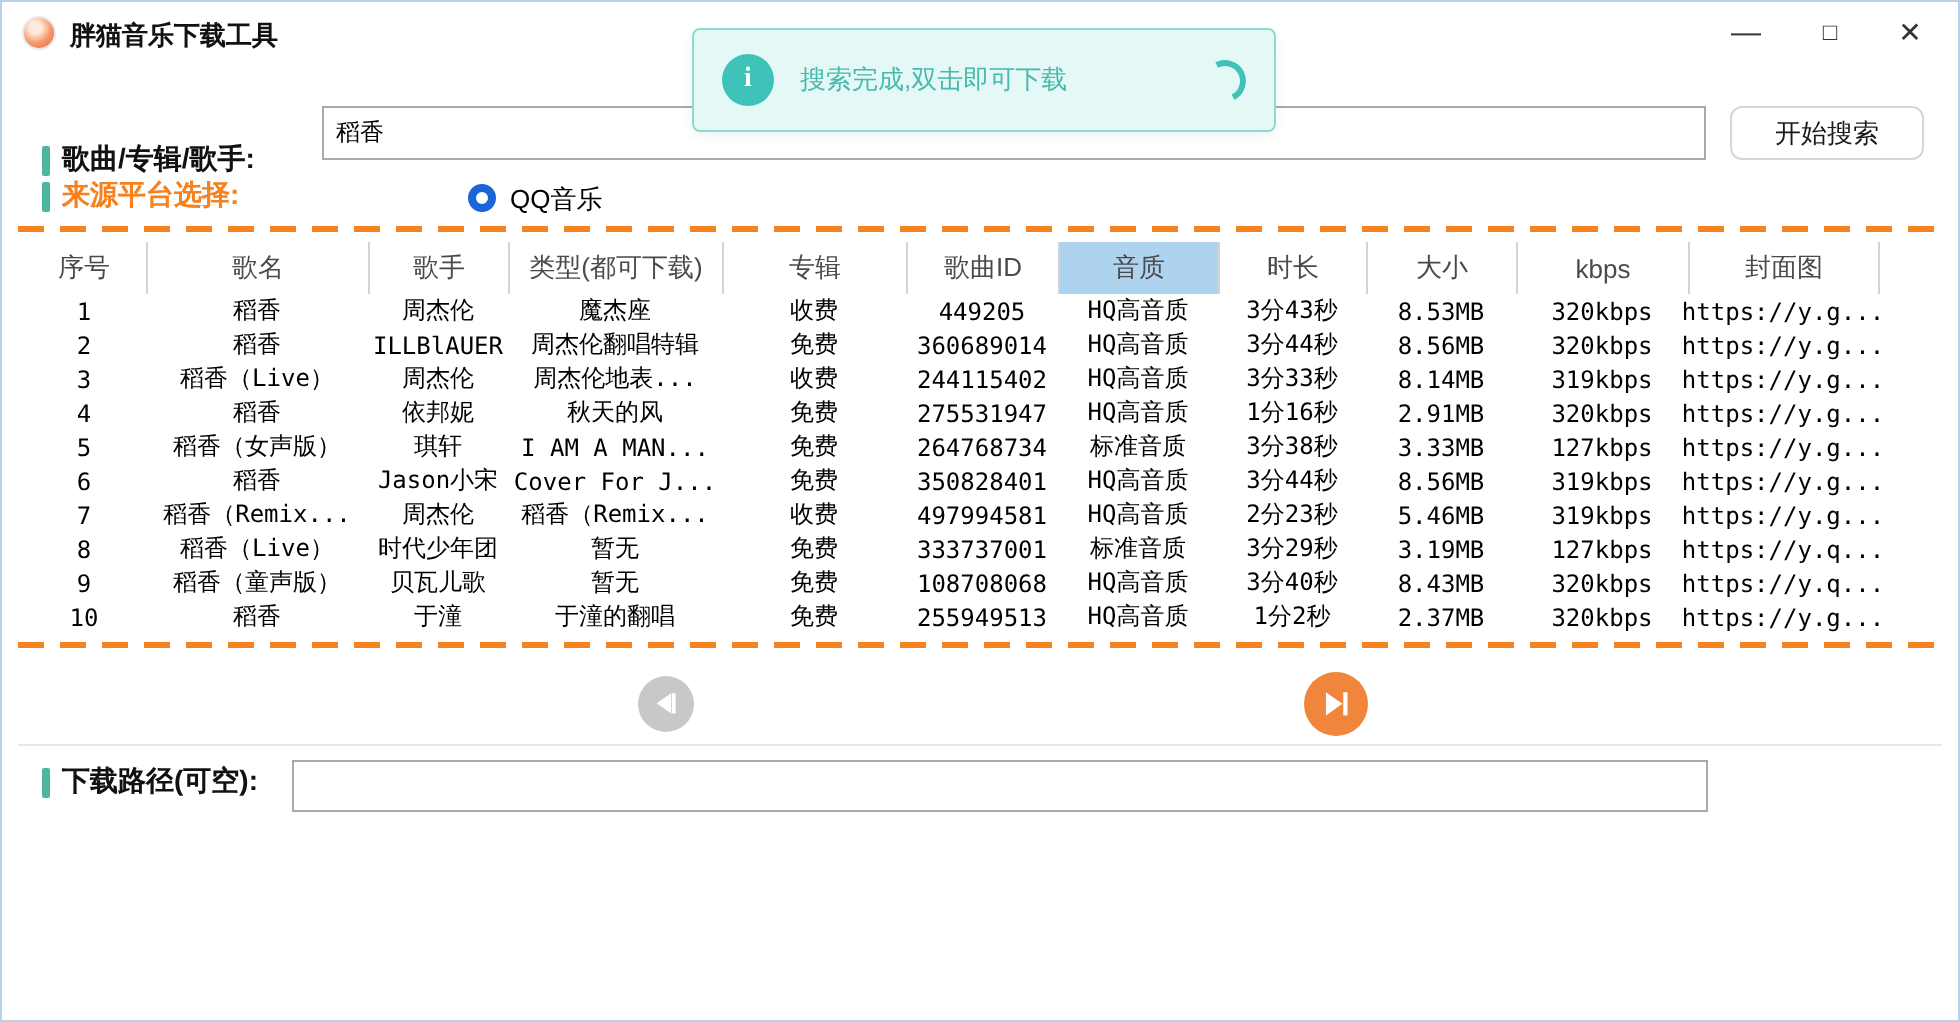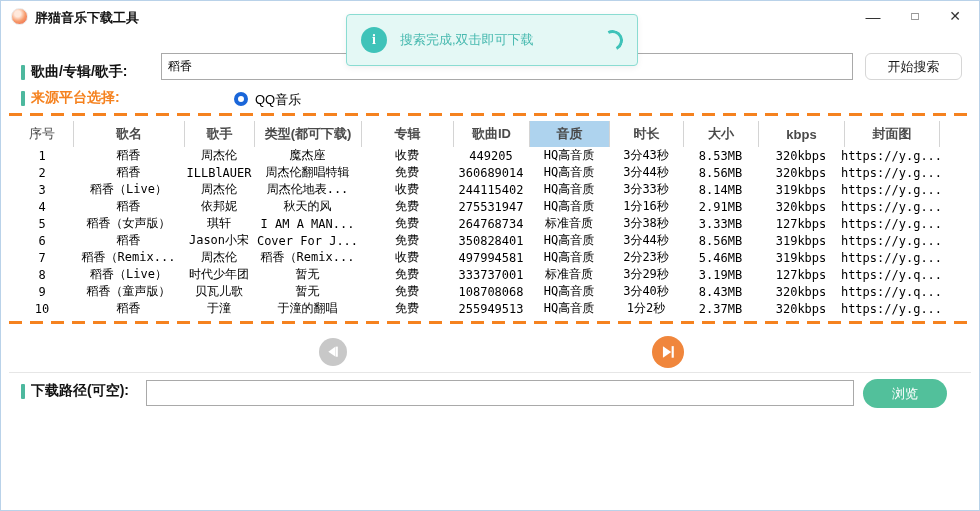--- a/index.html
+++ b/index.html
@@ -71,21 +71,21 @@
     position:absolute; left:8px; right:8px; height:3px;
     background:repeating-linear-gradient(90deg, var(--orange,#f5821f) 0 13px, transparent 13px 21px);
   }
   
   .table { position:absolute; left:10px; top:120px; width:962px; }
   .tr { display:grid; grid-template-columns:62px 111px 70px 107px 92px 76px 80px 74px 75px 86px 95px 1fr; }
   .thead .th {
     height:26px; display:flex; align-items:center; justify-content:center;
     font-size:13px; color:#4a4a4a; cursor:pointer;
   }
-  .thead .th + .th { border-left:1px solid #d4d4d4;font-weight:bold; }
+  .thead .th + .th { border-left:1px solid #d4d4d4; }
   .thead .th.hl { background:var(--hl,#aed3ee); }
   .tbody .tr { height:17px; cursor:pointer; }
   .tbody .td {
     font-size:12px; color:#000; display:flex; align-items:center; justify-content:center;
     white-space:nowrap; overflow:visible; font-family:"DejaVu Sans Mono", monospace;
   }
   
   .pager { position:absolute; left:0; right:0; top:331px; height:40px; }
   .page-btn {
     position:absolute; border:none; border-radius:50%; cursor:pointer; padding:0;
@@ -122,21 +122,21 @@
     <button class="win-btn win-max">□</button>
     <button class="win-btn win-close">✕</button>
   </div>
 
   <div class="toast">
     <span class="toast-icon">i</span>
     <span class="toast-msg">搜索完成,双击即可下载</span>
     <span class="toast-spinner"></span>
   </div>
 
-  <div class="field-label" style="left:20px; top:62px;">歌曲/专辑/歌手:</div>
+  <div class="field-label" style="left:20px; top:70px;">歌曲/专辑/歌手:</div>
   <input class="search-input" type="text" value="稻香" style="">
   <button class="search-btn">开始搜索</button>
 
   <div class="field-label orange" style="left:20px; top:88px;">来源平台选择:</div>
   <span class="radio"></span>
   <span class="radio-label">QQ音乐</span>
 
   <div class="dashed" style="top:112px;"></div>
 
   <div class="table">
@@ -302,15 +302,14 @@
         <path d="M6 5l10 7-10 7z"></path>
           <rect x="16.5" y="5" width="2.6" height="14"></rect>
       </svg>
     </button>
   </div>
 
   <div class="hline"></div>
 
   <div class="field-label" style="left:20px; top:381px;">下载路径(可空):</div>
   <input class="path-input" type="text" value="" style="">
-  <button class="browse-btn">浏览</button>
 
 </div>
 
 </body></html>

